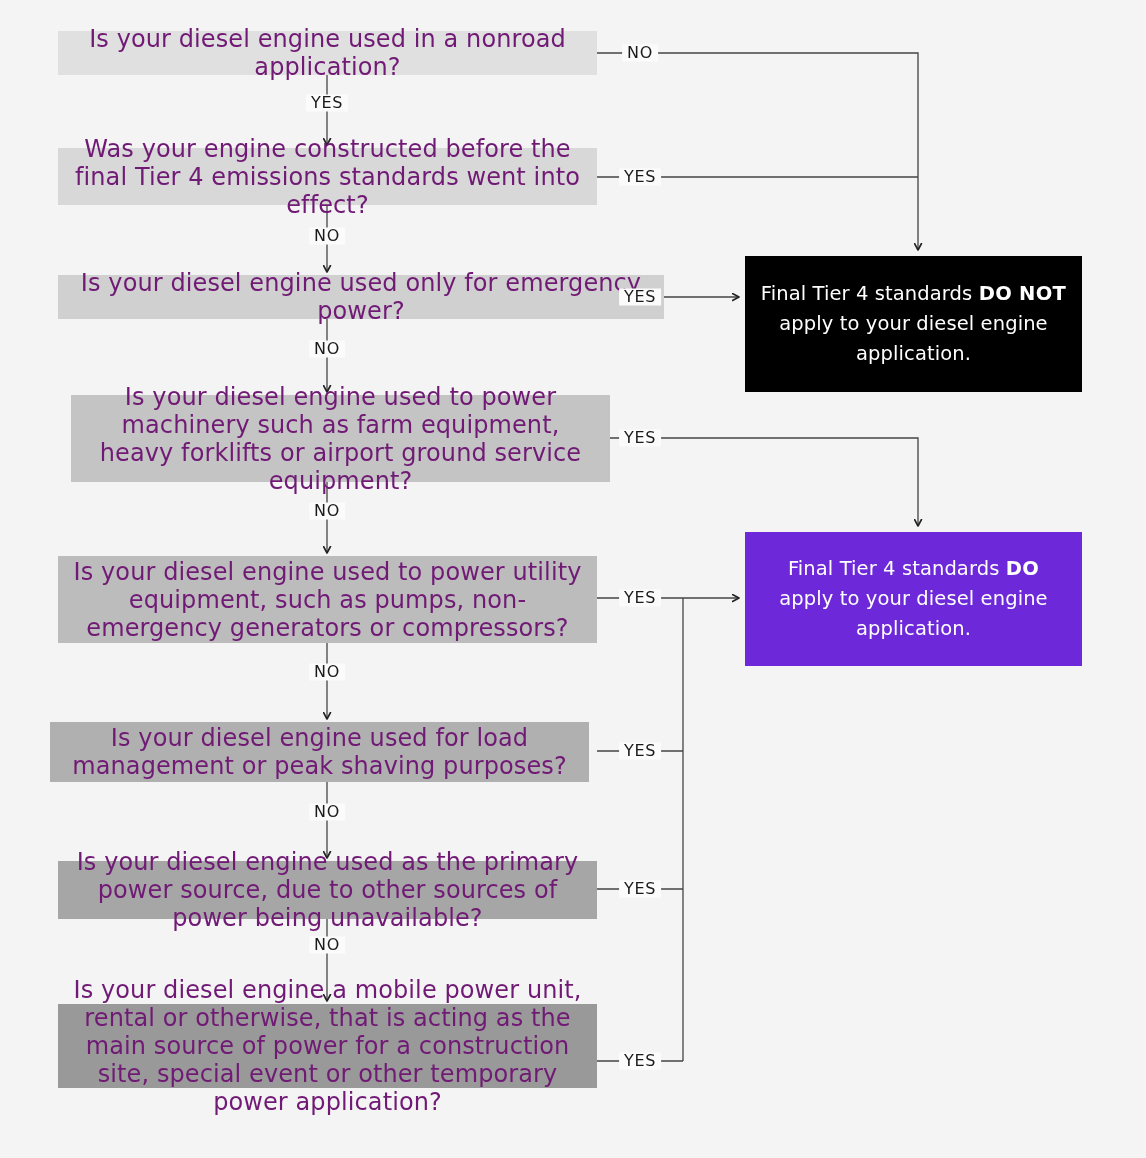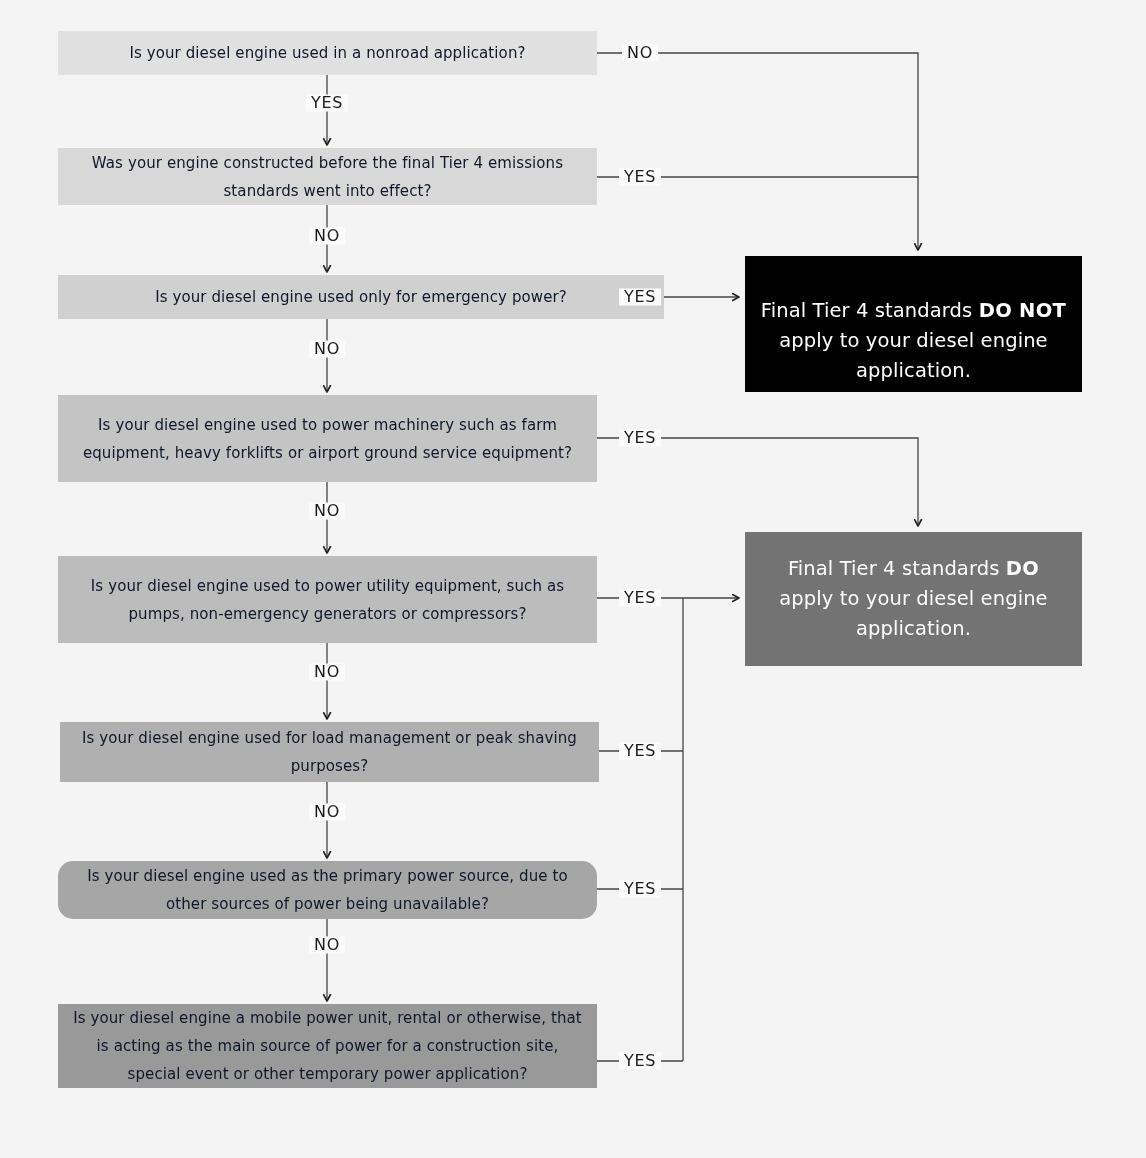--- a/index.html
+++ b/index.html
@@ -27,37 +27,37 @@
     height: 1158px;
     pointer-events: none;
   }
   .node {
     position: absolute;
     box-sizing: border-box;
     display: flex;
     align-items: center;
     justify-content: center;
     text-align: center;
-    color: #0f172a;
-    font-size: 15px;
+    color: #701a75;
+    font-size: 24px;
     line-height: 28px;
     padding: 6px 14px;
     letter-spacing: 0.1px;
   }
   .node .txt {
     display: block;
     width: 100%;
   }
   .terminal {
     color: #ffffff;
     font-size: 19.5px;
     line-height: 30px;
   }
   .terminal.black { background: #000000; }
-  .terminal.red   { background: #737373; }
+  .terminal.red   { background: #6d28d9; }
   .terminal b { font-weight: bold; letter-spacing: 0.3px; }
   .edge-label {
     position: absolute;
     background: #fbfbfb;
     color: #1a1a1a;
     font-size: 16px;
     line-height: 12px;
     letter-spacing: 0.6px;
     padding: 2px 5px 3px 5px;
     box-sizing: border-box;
@@ -105,37 +105,37 @@
 
   <div class="node" style="left:58px; top:31px; width:539px; height:44px; background:#e0e0e0;">
     <span class="txt">Is your diesel engine used in a nonroad application?</span>
   </div>
   <div class="node" style="left:58px; top:148px; width:539px; height:57px; background:#d8d8d8;">
     <span class="txt">Was your engine constructed before the final Tier 4 emissions standards went into effect?</span>
   </div>
   <div class="node" style="left:58px; top:275px; width:606px; height:44px; background:#d0d0d0;">
     <span class="txt">Is your diesel engine used only for emergency power?</span>
   </div>
-  <div class="node" style="left:58px; top:395px; width:539px; height:87px; background:#c4c4c4;">
+  <div class="node" style="left:71px; top:395px; width:539px; height:87px; background:#c4c4c4;">
     <span class="txt">Is your diesel engine used to power machinery such as farm equipment, heavy forklifts or airport ground service equipment?</span>
   </div>
   <div class="node" style="left:58px; top:556px; width:539px; height:87px; background:#bcbcbc;">
     <span class="txt">Is your diesel engine used to power utility equipment, such as pumps, non-emergency generators or compressors?</span>
   </div>
-  <div class="node" style="left:60px; top:722px; width:539px; height:60px; background:#b0b0b0;text-align:center;">
+  <div class="node" style="left:50px; top:722px; width:539px; height:60px; background:#b0b0b0;text-align:center;">
     <span class="txt">Is your diesel engine used for load management or peak shaving purposes?</span>
   </div>
-  <div class="node" style="left:58px; top:861px; width:539px; height:58px; background:#a6a6a6;border-radius:15px;">
+  <div class="node" style="left:58px; top:861px; width:539px; height:58px; background:#a6a6a6;">
     <span class="txt">Is your diesel engine used as the primary power source, due to other sources of power being unavailable?</span>
   </div>
   <div class="node" style="left:58px; top:1004px; width:539px; height:84px; background:#999999;">
     <span class="txt">Is your diesel engine a mobile power unit, rental or otherwise, that is acting as the main source of power for a construction site, special event or other temporary power application?</span>
   </div>
 
-  <div class="node terminal black" style="left:745px; top:256px; width:337px; height:136px;align-items:flex-end;">
+  <div class="node terminal black" style="left:745px; top:256px; width:337px; height:136px;">
     <span class="txt">
       <span>Final Tier 4 standards </span><b>DO NOT</b><span> apply to your diesel engine application.</span>
     </span>
   </div>
 
   <div class="node terminal red" style="left:745px; top:532px; width:337px; height:134px;">
     <span class="txt">
       <span>Final Tier 4 standards </span><b>DO</b><span> apply to your diesel engine application.</span>
     </span>
   </div>

